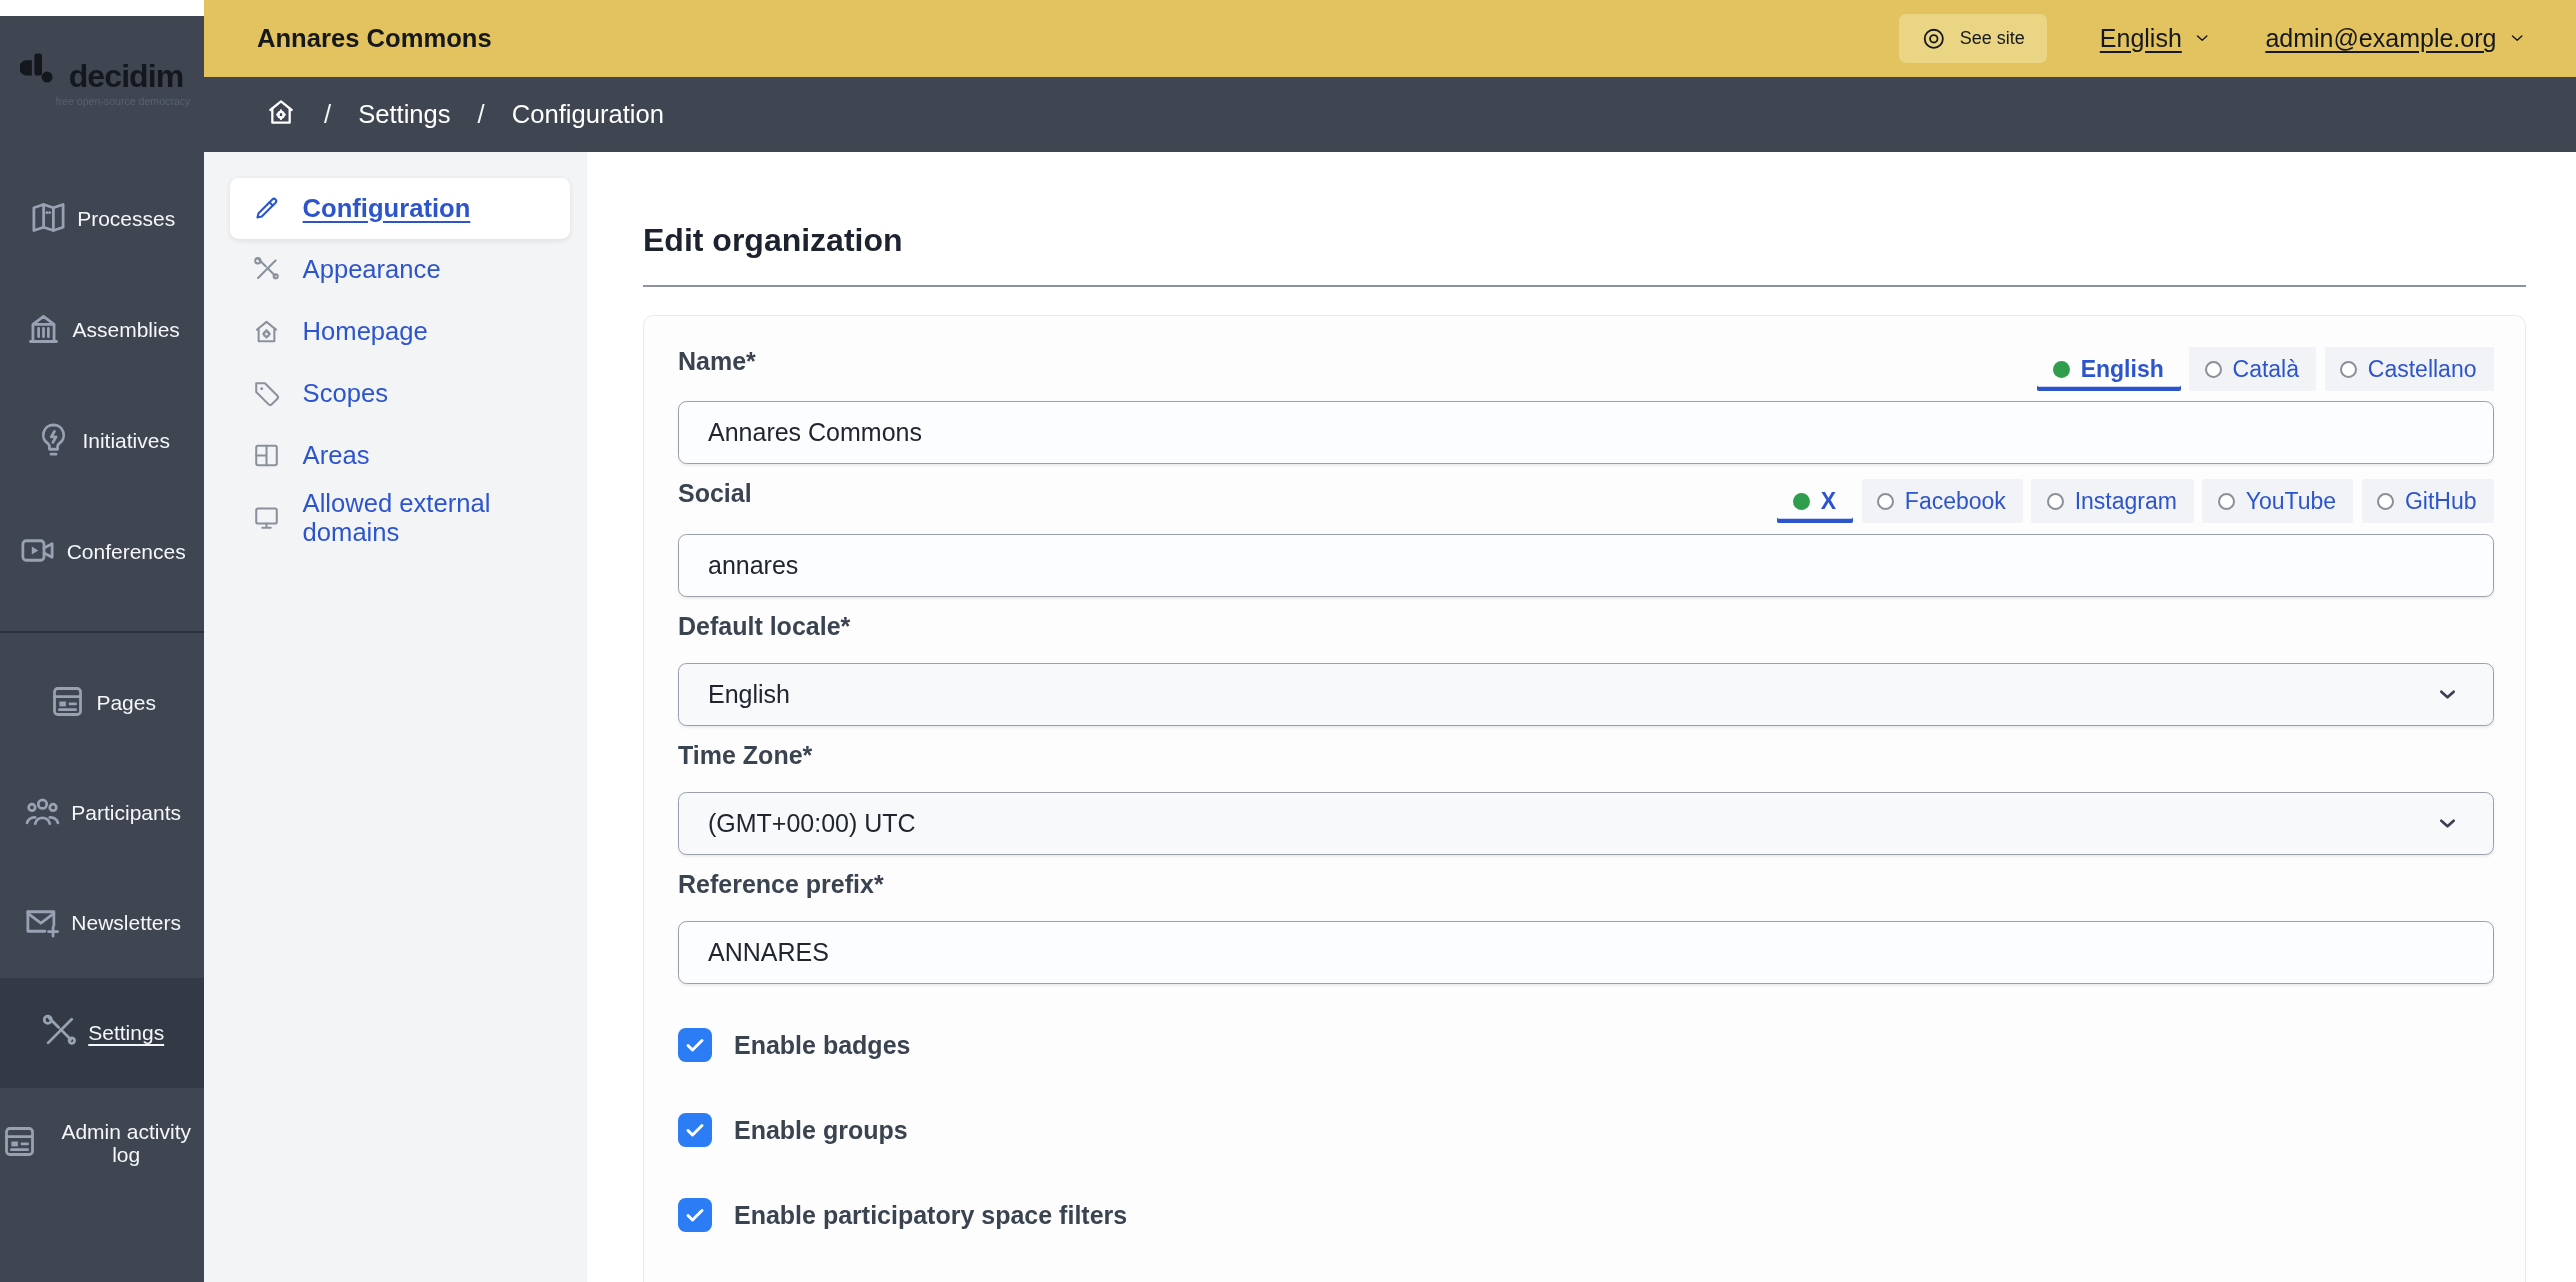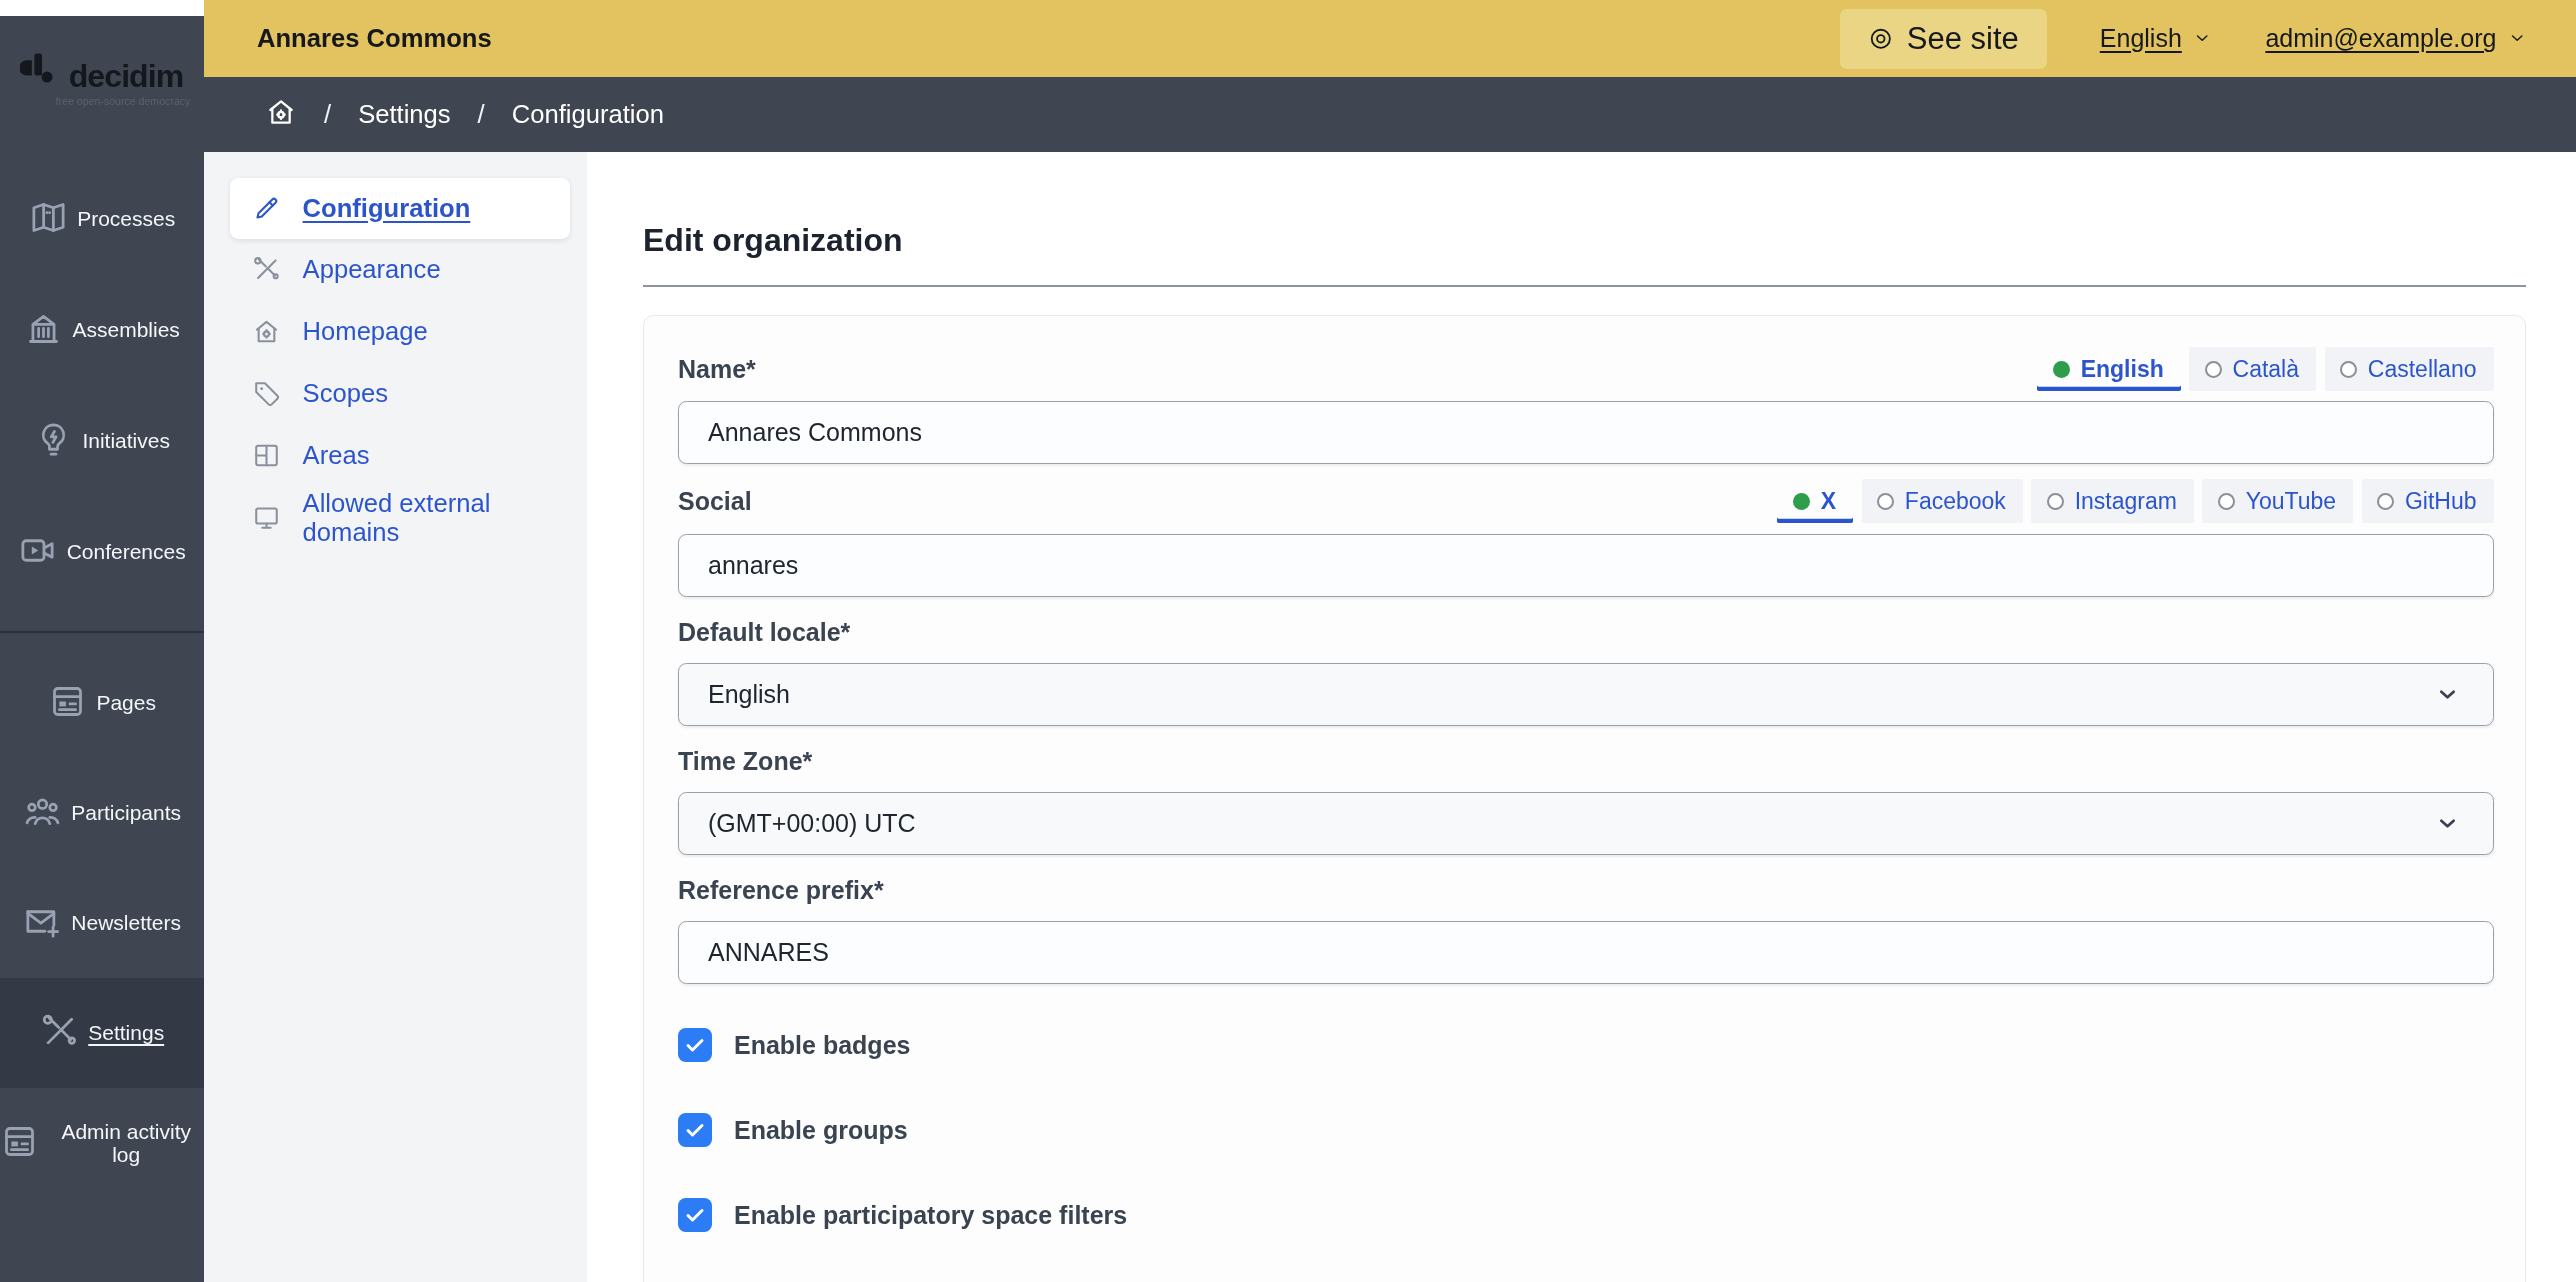--- a/index.html
+++ b/index.html
@@ -21,21 +21,21 @@
   .side-divider{height:1.7px;background:#2c323d;margin-top:24px}
   .group2{padding-top:15.3px}
   .group2 .snav-item{height:110px}
   .snav-item.active{background:#333a46}
   .snav-item.active .slabel{text-decoration:underline;text-underline-offset:4.3px}
 
   
   .topbar{position:absolute;left:204px;top:0;right:0;height:77px;background:#e2c35f;display:flex;align-items:center;padding:0 49px 0 53px;z-index:2}
   .org-name{font-size:25.6px;font-weight:bold;color:#15181d}
   .topbar-right{margin-left:auto;display:flex;align-items:center;gap:53px}
-  .see-site{display:flex;align-items:center;gap:13.6px;background:#ead584;border-radius:6.8px;padding:12px 28px;font-size:31px;color:#15181d;cursor:pointer}
+  .see-site{display:flex;align-items:center;gap:13.6px;background:#ead584;border-radius:6.8px;padding:12px 22px;font-size:18px;color:#15181d;cursor:pointer}
   .see-site svg{width:25.6px;height:25.6px;color:#15181d}
   .tb-link{display:flex;align-items:center;gap:10.2px;font-size:25px;color:#15181d;cursor:pointer}
   .tb-link .lbl{text-decoration:underline;text-underline-offset:4.3px}
   .tb-link svg{width:20.4px;height:20.4px;color:#15181d}
 
   
   .crumbbar{position:absolute;left:204px;top:77px;right:0;height:75px;background:#3f4651;display:flex;align-items:center;gap:27px;padding-left:61px;color:#fff;font-size:25.6px;z-index:2}
   .crumbbar svg{width:32px;height:32px;color:#fff}
   .crumb-link{cursor:pointer}
   .crumb-sep{opacity:.95}
@@ -49,21 +49,21 @@
   .sm-item.active .sm-label{text-decoration:underline;text-underline-offset:4.3px}
 
   
   .main{position:absolute;left:588px;top:152px;right:0;bottom:0;background:#fff;padding:70px 50px 0 55px;overflow:hidden}
   .page-title{font-size:32px;font-weight:bold;color:#1c222e;line-height:37px}
   .title-hr{height:2.6px;background:#8d939c;border:none;margin-top:25.6px}
   .card{margin-top:28px;border:1.7px solid #e7e9ed;border-radius:10.2px;background:#fdfdfe;padding:31px 31.5px 51px 34px;height:1193px}
 
   .field{margin-top:0}
   .field + .field{margin-top:15px}
-  .field-head{display:flex;justify-content:space-between;align-items:center;min-height:41px}
+  .field-head{display:flex;justify-content:space-between;min-height:41px}
   .f-label{font-size:25px;font-weight:bold;color:#3a4350}
   .tabs{display:flex;gap:8.5px;align-items:stretch}
   .tab{display:flex;align-items:center;gap:11px;padding:8.5px 17px 8.5px 15.3px;font-size:23px;color:#2c55cd;background:#f1f3f6;border-radius:1.7px;cursor:pointer}
   .tab.active{background:transparent;font-weight:bold;box-shadow:inset 0 -4.3px 0 #2c55cd}
   .dot{width:17px;height:17px;border-radius:50%;flex:0 0 auto}
   .dot.filled{background:#2f9e4c}
   .dot.hollow{border:2.6px solid #899099;background:#fff}
 
   .text-input{display:block;margin-top:10.2px;width:100%;height:63px;border:1.7px solid #99a0aa;border-radius:8.5px;background:#fcfdfe;padding:0 29px;font-size:25px;color:#20262f;font-family:inherit;box-shadow:0 1.7px 2.6px rgba(0,0,0,.07);outline:none}
   .select{margin-top:10.2px;position:relative;width:100%;height:63px;border:1.7px solid #99a0aa;border-radius:8.5px;background:#f7f9fb;display:flex;align-items:center;padding:0 29px;font-size:25px;color:#20262f;box-shadow:0 1.7px 2.6px rgba(0,0,0,.07);cursor:pointer}

